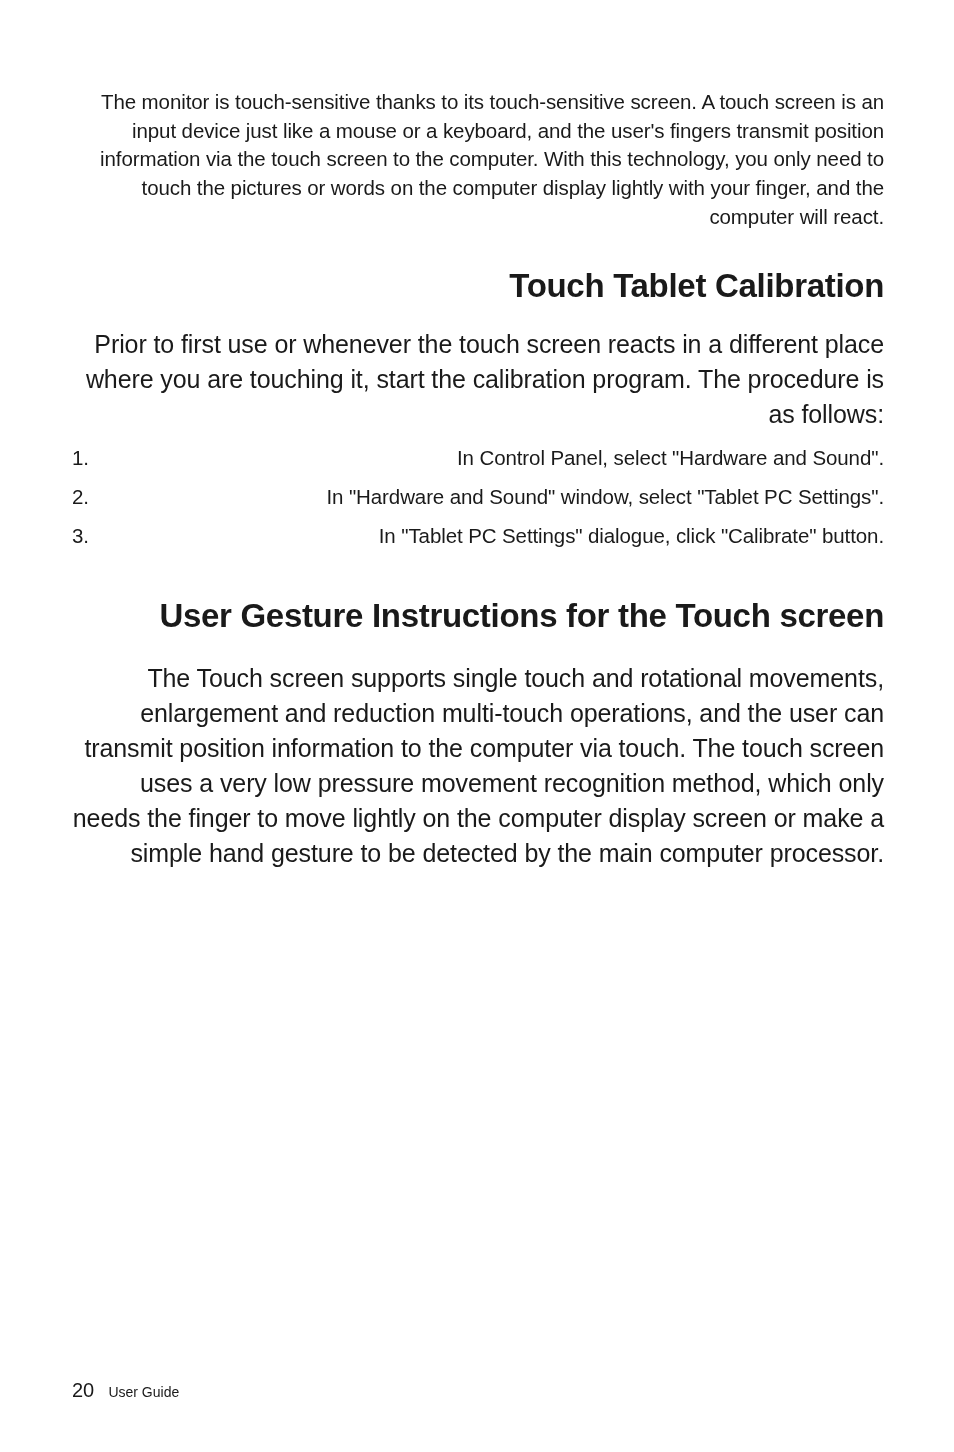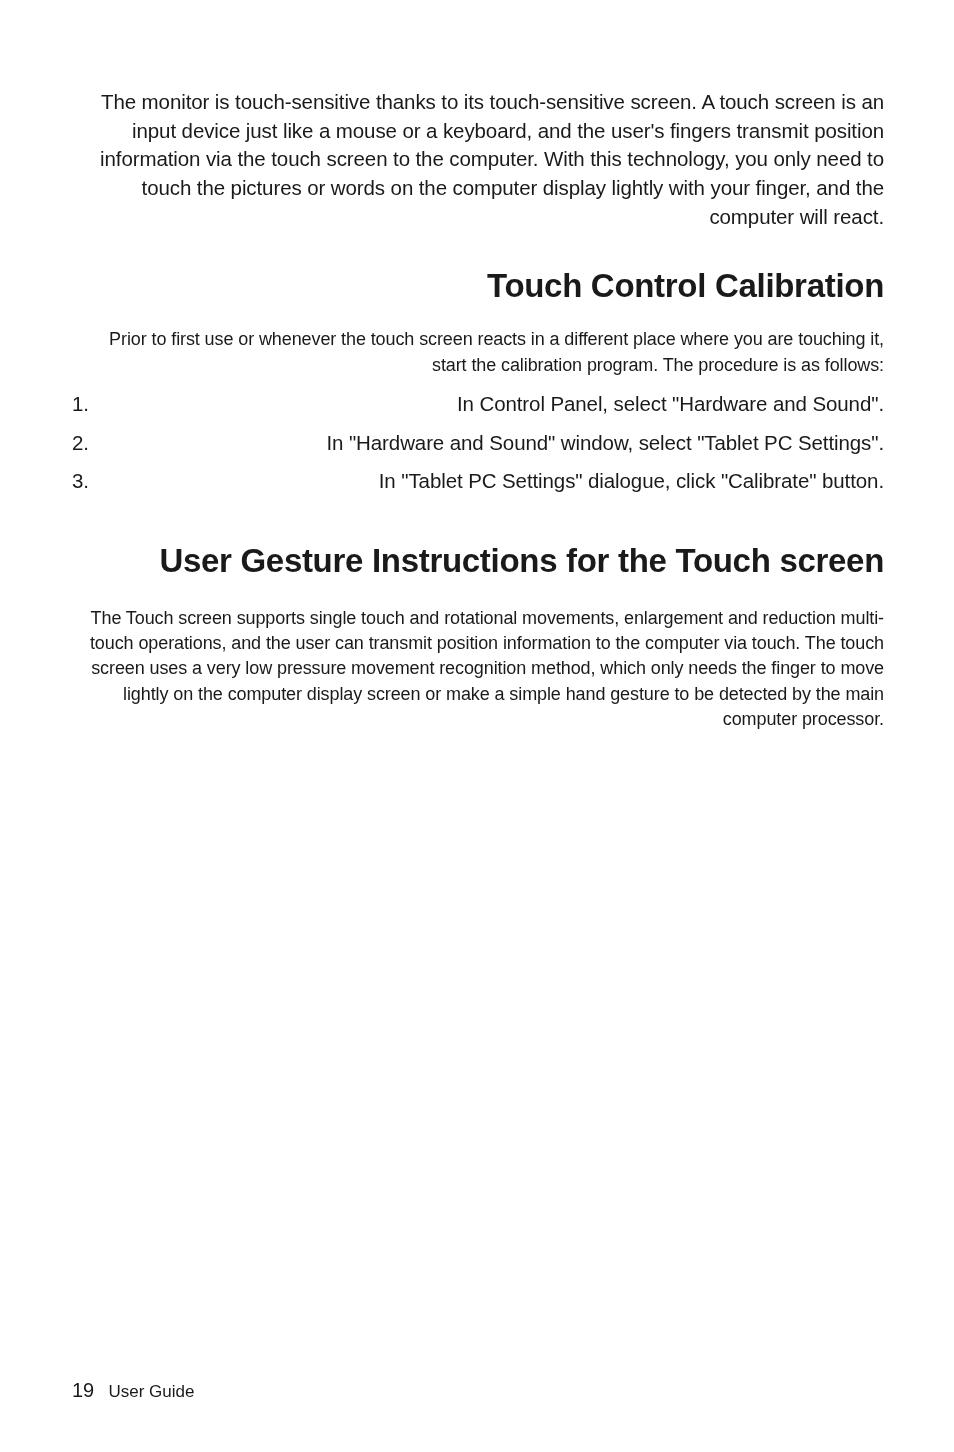--- a/index.html
+++ b/index.html
@@ -24,21 +24,21 @@
       letter-spacing: -0.1px;
       margin-bottom: 36px;
     }
     .section-heading {
       font-size: 33px;
       font-weight: 700;
       letter-spacing: -0.3px;
       margin-bottom: 22px;
     }
     .body-paragraph {
-      font-size: 18px;
+      font-size: 25px;
       line-height: 1.4;
       font-weight: 300;
       letter-spacing: -0.1px;
       margin-bottom: 12px;
     }
     .ordered-list {
       list-style: none;
       margin-bottom: 42px;
     }
     .ordered-list li {
@@ -59,35 +59,35 @@
       left: 72px;
       bottom: 50px;
       font-size: 15px;
     }
     .footer .page-number {
       font-size: 20px;
       font-weight: 400;
       margin-right: 10px;
     }
     .footer .doc-title {
-      font-size: 17px;
+      font-size: 14px;
       font-weight: 400;
     }
     .section2-heading {
       margin-top: 0;
       line-height: 1.4;
       margin-bottom: 22px;
     }
   </style>
 </head>
 <body>
 
 <p class="intro-paragraph">The monitor is touch-sensitive thanks to its touch-sensitive screen. A touch screen is an input device just like a mouse or a keyboard, and the user's fingers transmit position information via the touch screen to the computer. With this technology, you only need to touch the pictures or words on the computer display lightly with your finger, and the computer will react.</p>
 
-<h2 class="section-heading">Touch Control Calibration</h2>
+<h2 class="section-heading">Touch Tablet Calibration</h2>
 
 <p class="body-paragraph">Prior to first use or whenever the touch screen reacts in a different place where you are touching it, start the calibration program. The procedure is as follows:</p>
 
 <ol class="ordered-list">
   <li>
     <span class="list-number">1.</span>
     <span>In Control Panel, select "Hardware and Sound".</span>
   </li>
   <li>
     <span class="list-number">2.</span>
@@ -97,15 +97,15 @@
     <span class="list-number">3.</span>
     <span>In "Tablet PC Settings" dialogue, click "Calibrate" button.</span>
   </li>
 </ol>
 
 <h2 class="section-heading section2-heading">User Gesture Instructions for the Touch screen</h2>
 
 <p class="body-paragraph">The Touch screen supports single touch and rotational movements, enlargement and reduction multi-touch operations, and the user can transmit position information to the computer via touch. The touch screen uses a very low pressure movement recognition method, which only needs the finger to move lightly on the computer display screen or make a simple hand gesture to be detected by the main computer processor.</p>
 
 <div class="footer">
-  <span class="page-number">19</span>
+  <span class="page-number">20</span>
   <span class="doc-title">User Guide</span>
 </div>
 
 </body></html>

